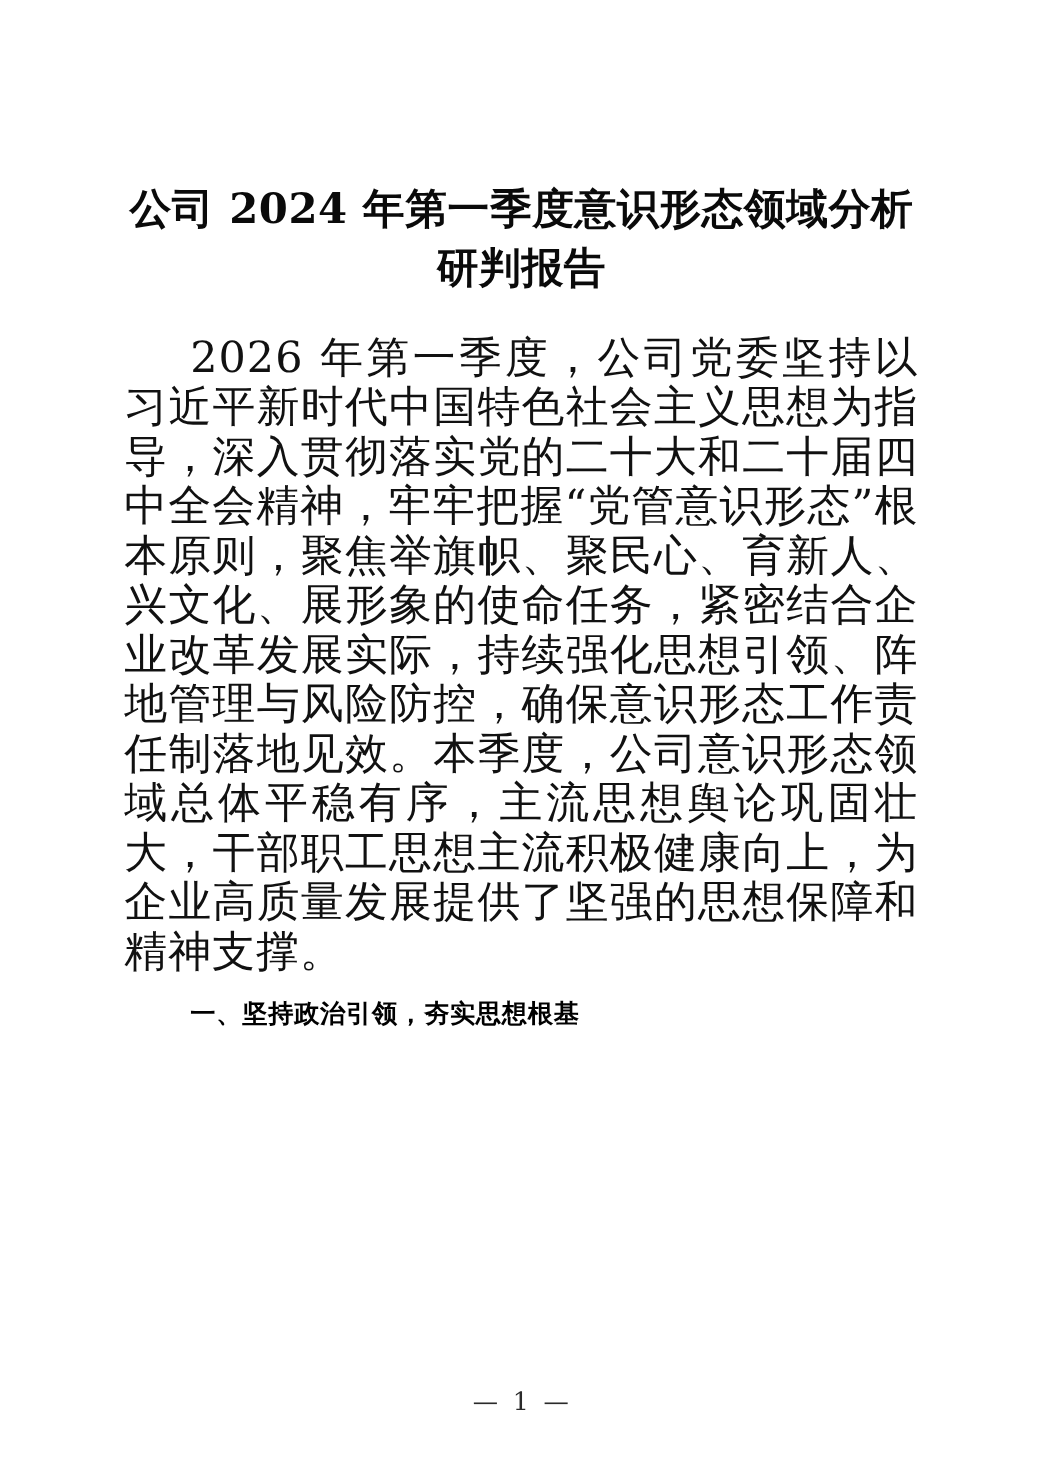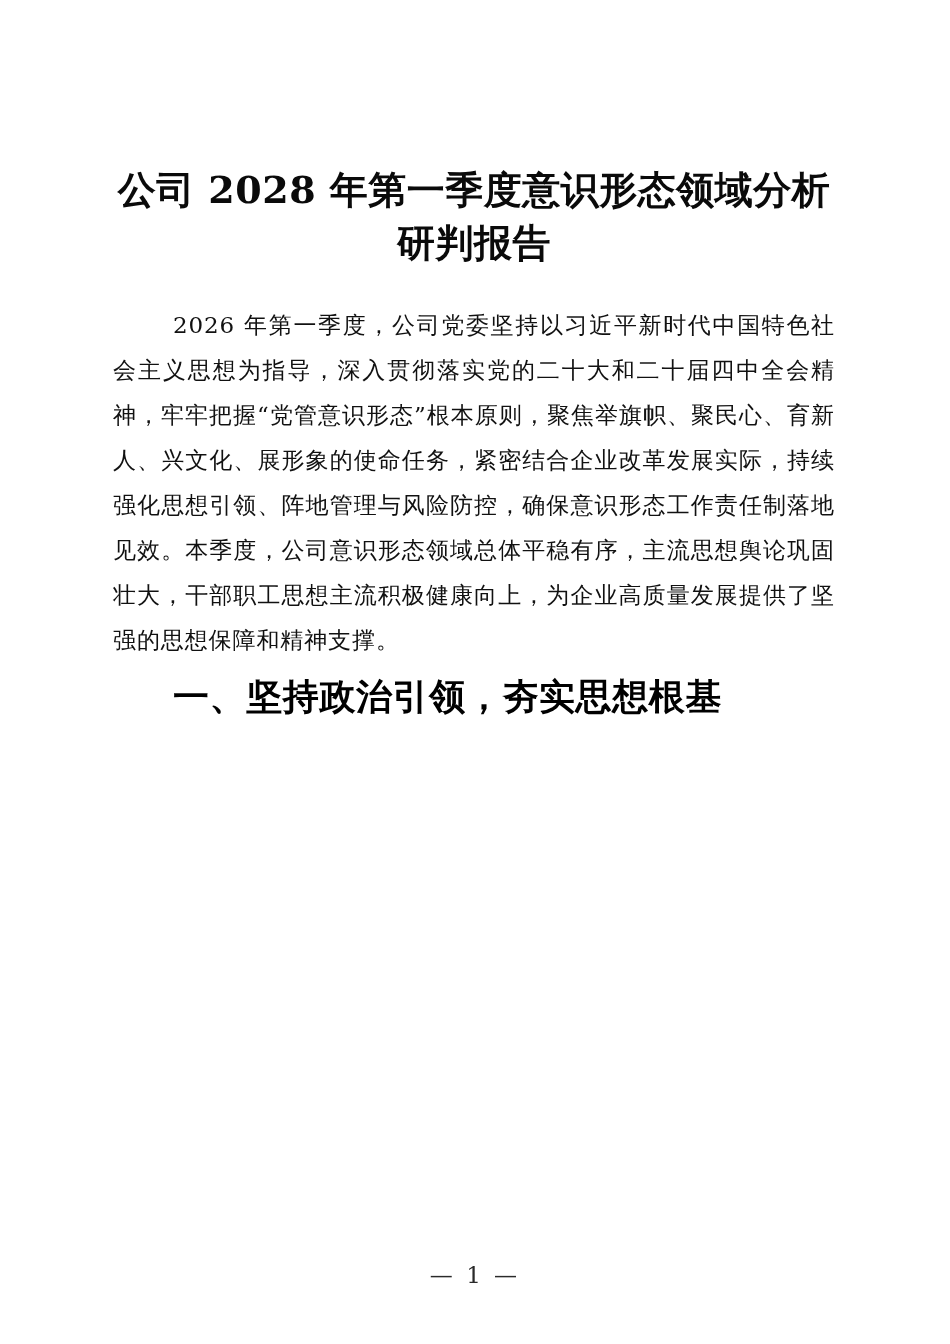--- a/index.html
+++ b/index.html
@@ -37,35 +37,35 @@
     letter-spacing: 0.5px;
     color: #0a0a0a;
   }
 
   .body-para {
     margin: 0;
     padding-top: 34px;
     text-indent: 60px;
     font-family: "DejaVu Serif", "Liberation Serif", serif;
     font-weight: 400;
-    font-size: 23px;
+    font-size: 39px;
     line-height: 45px;
     text-align: justify;
     text-justify: inter-character;
     letter-spacing: 0.9px;
     color: #111111;
   }
 
   .section-heading {
     margin: 0;
     padding-top: 11px;
     text-indent: 60px;
-    font-family: Liberation Sans, sans-serif;
+    font-family: Liberation Serif, serif;
     font-weight: 700;
-    font-size: 36px;
+    font-size: 23px;
     line-height: 45px;
     letter-spacing: 0.6px;
     color: #000000;
   }
 
   .body-para.tight {
     padding-top: 0;
   }
 
   .page-footer {
@@ -80,21 +80,21 @@
     color: #2a2a2a;
   }
 </style>
 </head>
 <body>
 
 <div class="page">
 
   <div class="content">
 
-    <h1 class="doc-title">公司 2028 年第一季度意识形态领域分析研判报告</h1>
+    <h1 class="doc-title">公司 2024 年第一季度意识形态领域分析研判报告</h1>
 
     <p class="body-para">2026 年第一季度，公司党委坚持以习近平新时代中国特色社会主义思想为指导，深入贯彻落实党的二十大和二十届四中全会精神，牢牢把握“党管意识形态”根本原则，聚焦举旗帜、聚民心、育新人、兴文化、展形象的使命任务，紧密结合企业改革发展实际，持续强化思想引领、阵地管理与风险防控，确保意识形态工作责任制落地见效。本季度，公司意识形态领域总体平稳有序，主流思想舆论巩固壮大，干部职工思想主流积极健康向上，为企业高质量发展提供了坚强的思想保障和精神支撑。</p>
 
     <h2 class="section-heading">一、坚持政治引领，夯实思想根基</h2>
 
 
   </div>
 
   <div class="page-footer">— 1 —</div>
 

